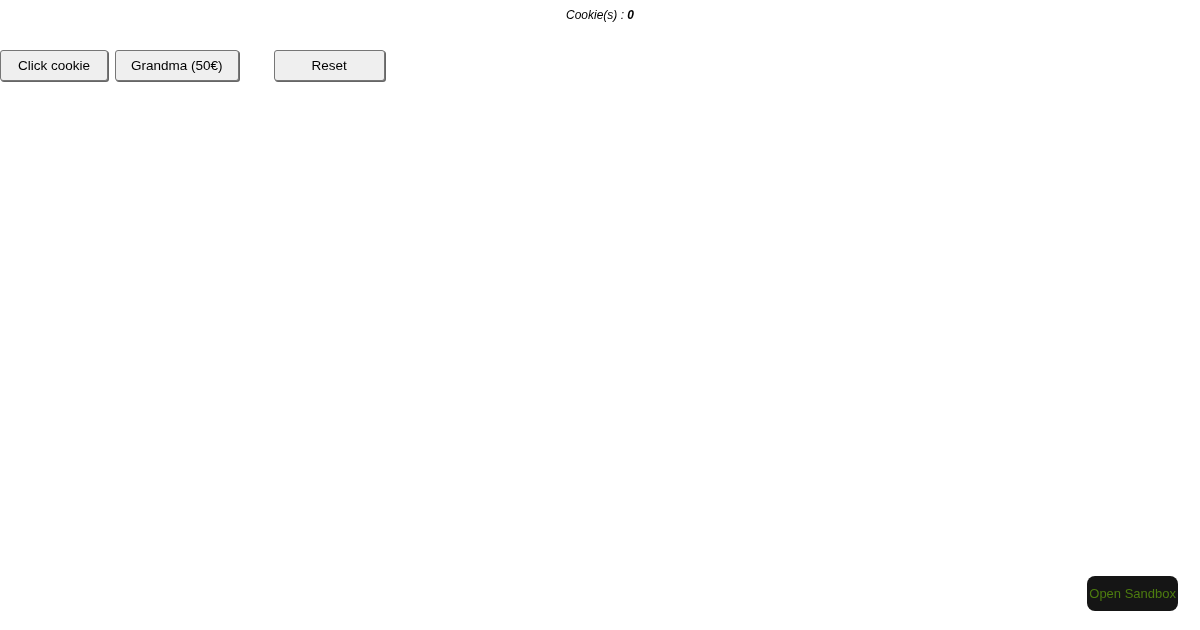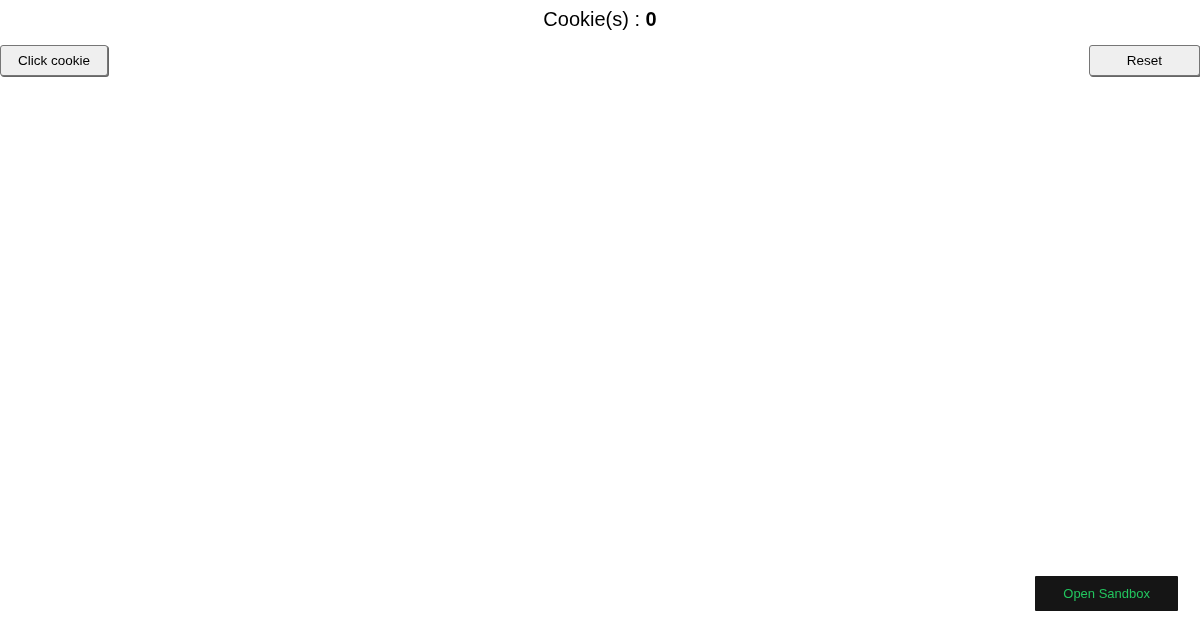--- a/index.html
+++ b/index.html
@@ -12,29 +12,31 @@
       height: 630px;
       font-family: -apple-system, BlinkMacSystemFont, "Segoe UI", Helvetica, Arial, sans-serif;
       background: #ffffff;
       position: relative;
     }
     .main-container {
       text-align: center;
       padding-top: 8px;
     }
     .cookie-counter {
-      font-size: 20px;
-      margin-bottom: 14px;
+      font-size: 12px;
+      margin-bottom: 28px;
+      font-style: italic;
     }
     .cookie-counter .count {
       font-weight: bold;
     }
     .button-row {
       display: flex;
-      justify-content: space-between;
+      justify-content: flex-start;
+      gap: 7px;
     }
     .btn {
       background: #efefef;
       border: 1px solid #767676;
       border-radius: 3px;
       padding: 7px 15px;
       font-size: 13.5px;
       font-family: inherit;
       cursor: pointer;
       color: #000;
@@ -47,34 +49,35 @@
     .btn-reset {
       padding-left: 37px;
       padding-right: 37px;
       margin-left: 28px;
     }
     .open-sandbox {
       position: absolute;
       right: 22px;
       bottom: 19px;
       background: #151515;
-      color: #22c55e;
+      color: #4d7c0f;
       border: none;
-      border-radius: 1px;
-      padding: 10px 28px;
+      border-radius: 8px;
+      padding: 10px 2px;
       font-size: 13px;
       cursor: pointer;
     }
   </style>
 </head>
 <body>
 
 <div class="main-container">
   <div class="cookie-counter">
     <span>Cookie(s) : </span><span class="count">0</span>
   </div>
   <div class="button-row">
     <button class="btn btn-click">Click cookie</button>
+    <button class="btn">Grandma (50€)</button>
     <button class="btn btn-reset">Reset</button>
   </div>
 </div>
 
 <button class="open-sandbox">Open Sandbox</button>
 
 </body></html>

